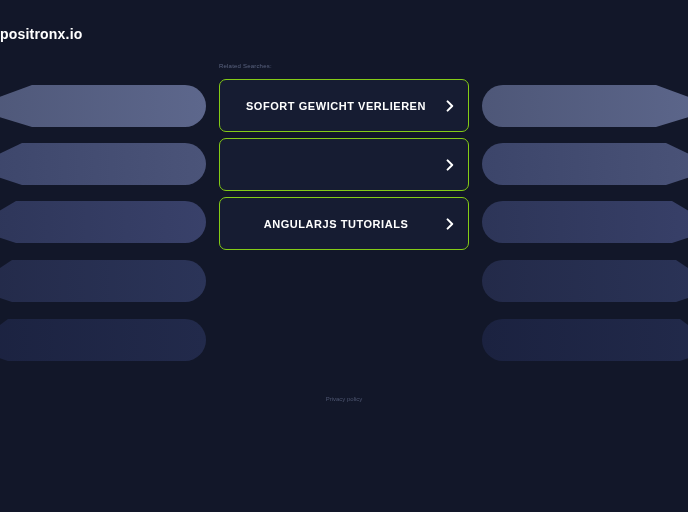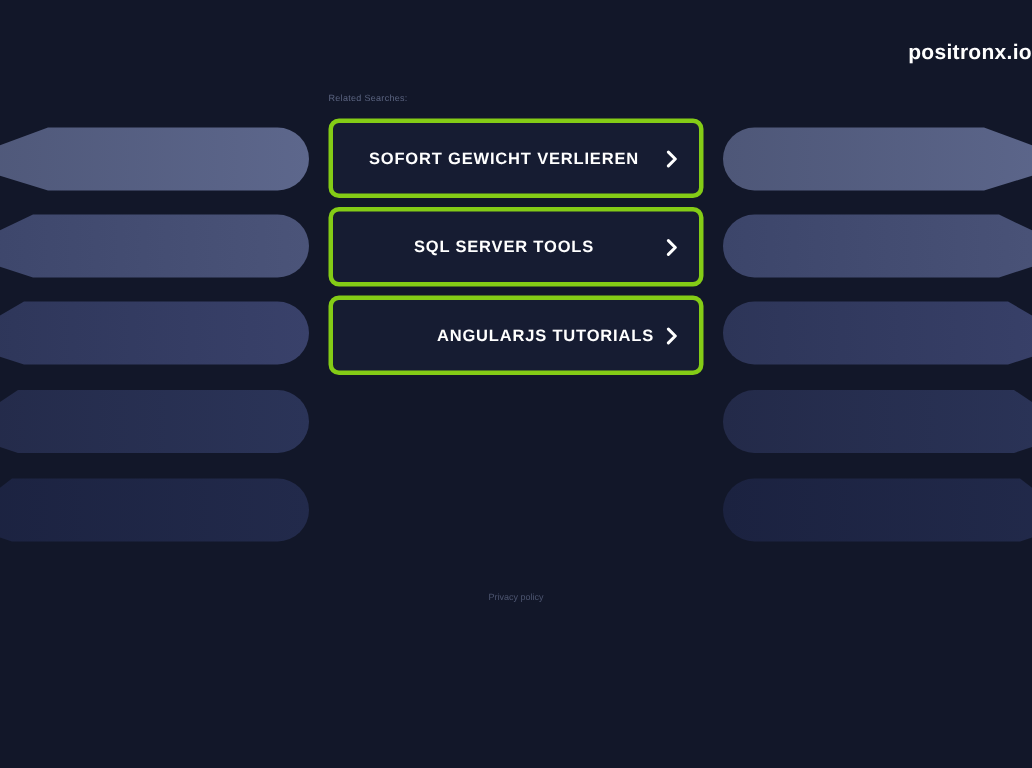--- a/index.html
+++ b/index.html
@@ -34,21 +34,21 @@
     pointer-events: none;
     z-index: 0;
   }
 
   
   .site-title {
     position: absolute;
     top: 26px;
     left: 0;
     width: 688px;
-    text-align: right;
+    text-align: left;
     font-size: 14px;
     font-weight: bold;
     letter-spacing: 0.2px;
     color: #ffffff;
     z-index: 5;
   }
 
   .related-label {
     position: absolute;
     top: 63px;
@@ -71,26 +71,26 @@
     position: relative;
     display: flex;
     align-items: center;
     justify-content: center;
     box-sizing: border-box;
     width: 250px;
     height: 53px;
     margin-bottom: 6px;
     padding: 0 30px 0 14px;
     background: #161c32;
-    border: 3px solid #84cc16;
+    border: 1px solid #84cc16;
     border-radius: 7px;
     cursor: pointer;
     text-decoration: none;
   }
-  .search-btn:last-child { margin-bottom: 12px; justify-content: flex-end; }
+  .search-btn:last-child { margin-bottom: 12px; }
 
   .btn-label {
     color: #ffffff;
     font-size: 11px;
     font-weight: bold;
     letter-spacing: 0.55px;
     line-height: 14px;
     text-align: center;
     text-transform: uppercase;
     white-space: pre-line;
@@ -178,21 +178,20 @@
       <span class="btn-label">SOFORT GEWICHT VERLIEREN</span>
       <span class="chev">
         <svg width="12" height="12" viewBox="0 0 12 12" aria-hidden="true">
           <path d="M3.6 1.4 L8.2 6 L3.6 10.6" fill="none" stroke="#ffffff" stroke-width="2" stroke-linecap="round" stroke-linejoin="round"></path>
         </svg>
       </span>
     </a>
 
 
     <a class="search-btn" href="#">
-      <span class="btn-label">SQL SERVER TOOLS</span>
       <span class="chev">
         <svg width="12" height="12" viewBox="0 0 12 12" aria-hidden="true">
           <path d="M3.6 1.4 L8.2 6 L3.6 10.6" fill="none" stroke="#ffffff" stroke-width="2" stroke-linecap="round" stroke-linejoin="round"></path>
         </svg>
       </span>
     </a>
 
 
     <a class="search-btn" href="#">
       <span class="btn-label">ANGULARJS TUTORIALS</span>

